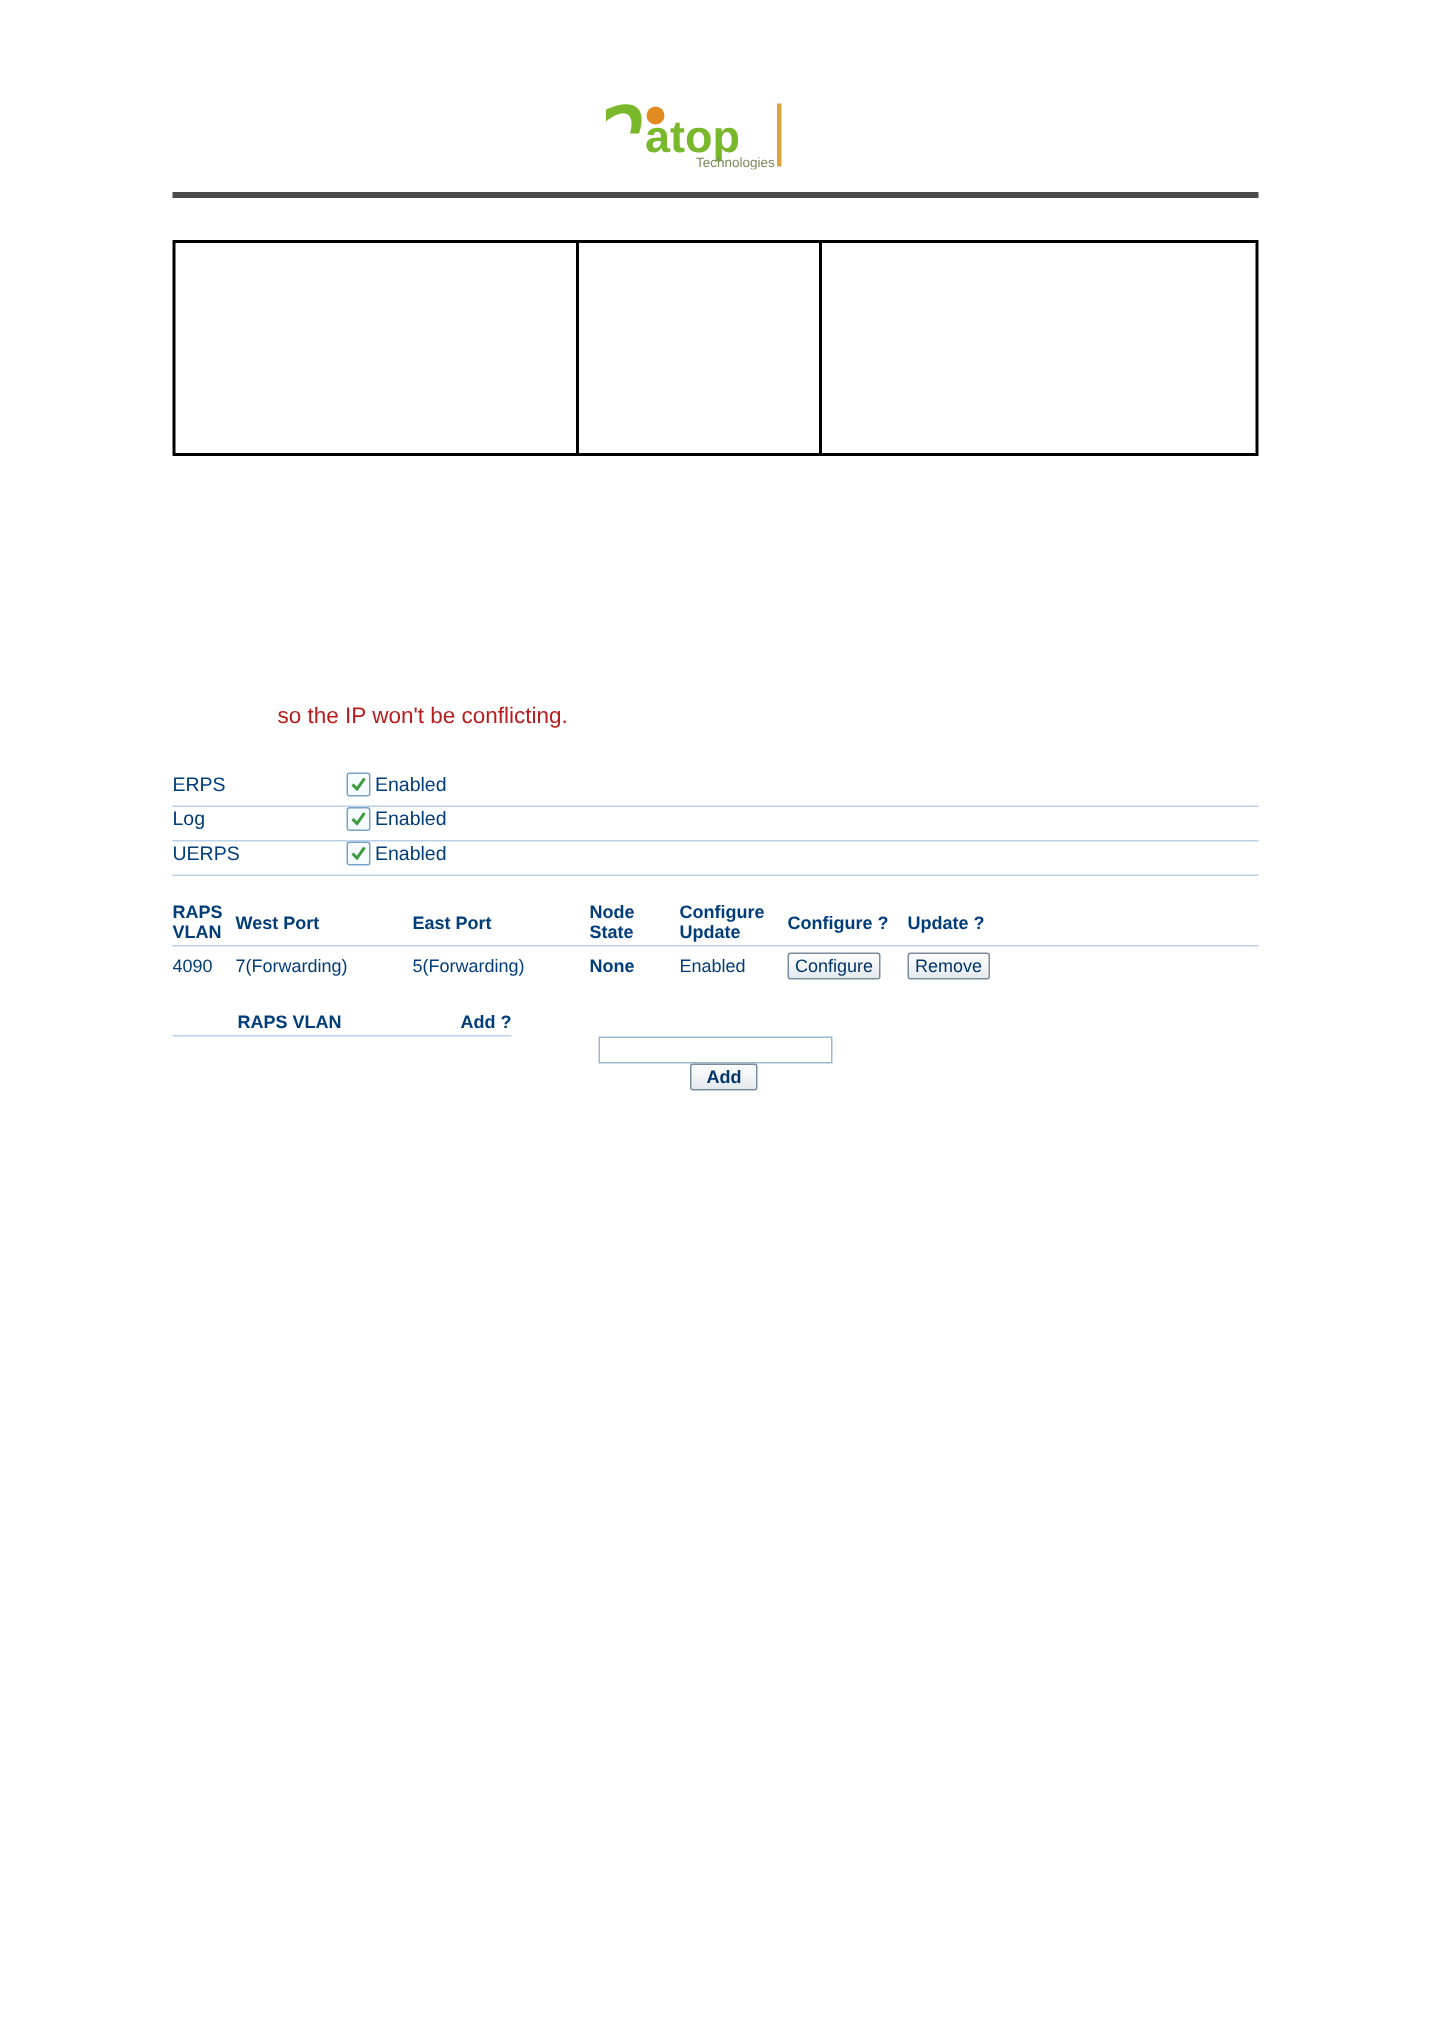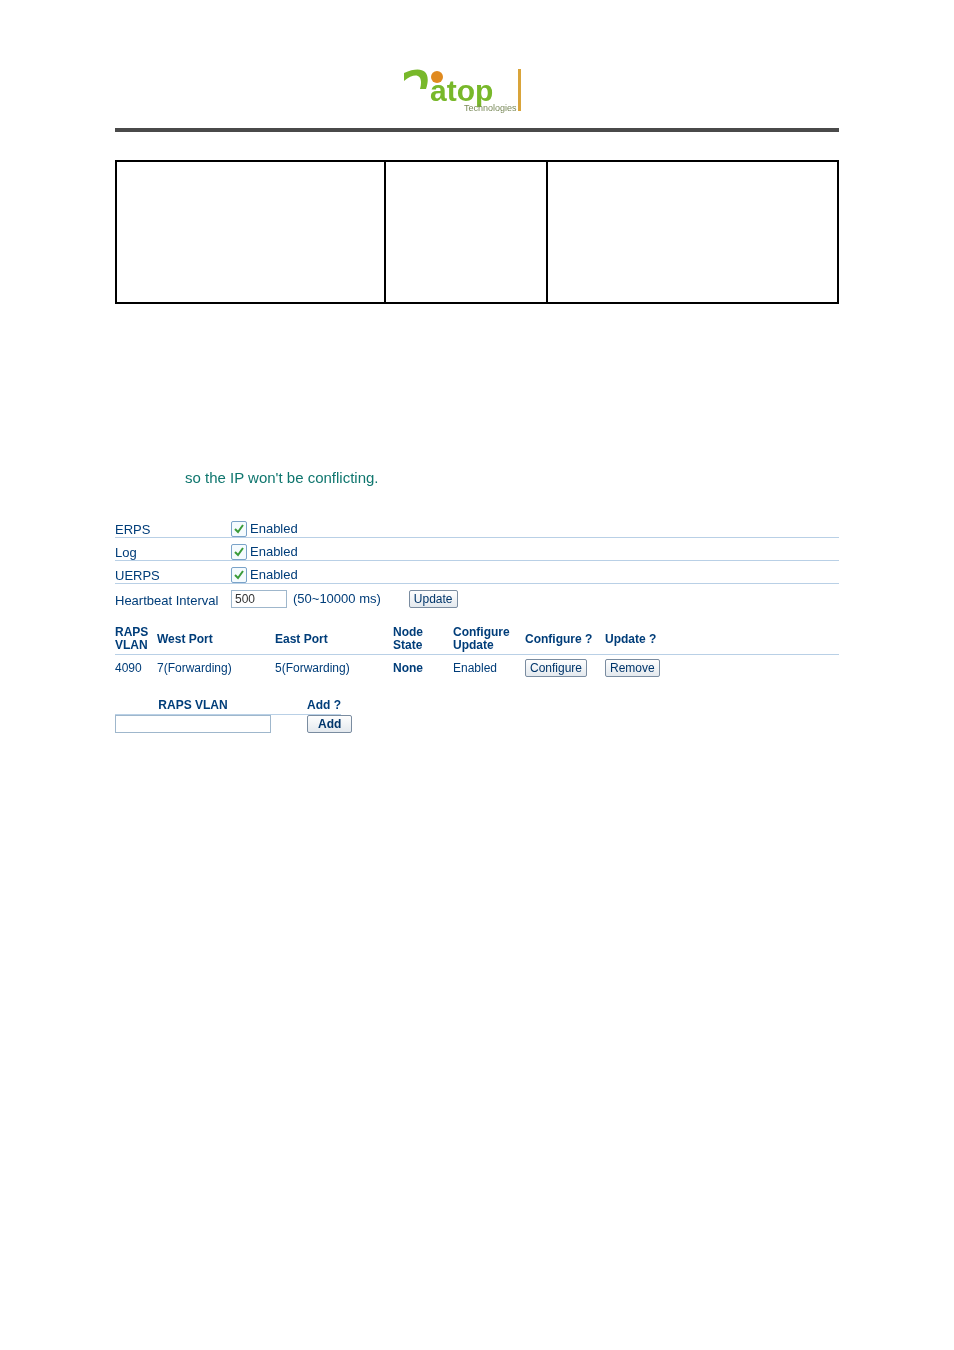--- a/index.html
+++ b/index.html
@@ -50,40 +50,40 @@
   .grid-box .sep {
     width: 2px;
     background: #000;
   }
   .col.left { flex: 1.25; }
   .col.mid { flex: 0.75; }
   .col.right { flex: 1.35; }
   .body-text {
     font-size: 15px;
     line-height: 1.9;
-    color: #0f766e;
+    color: #b91c1c;
   }
   .body-text .indent-line {
     padding-left: 70px;
   }
   .body-text .just {
     text-align: justify;
   }
   .figure-wrap {
     margin-top: 22px;
   }
   
   .settings-table {
     font-family: Verdana, Arial, sans-serif;
     font-size: 13px;
     color: #003D79;
   }
   .settings-table .row {
     display: flex;
-    align-items: flex-end;
+    align-items: flex-start;
     height: 22px;
   }
   .sep-line {
     height: 1px;
     background: #b9d0e6;
     margin: 0;
   }
   .settings-table .label-col {
     width: 116px;
     color: #003D79;
@@ -155,21 +155,22 @@
   .add-block .hdr {
     display: flex;
     height: 18px;
     align-items: center;
   }
   .add-block .c-rv { width: 156px; text-align:center; font-weight:bold; }
   .add-block .c-ad { width: 70px; font-weight:bold;margin-left:36px; }
   .add-block .data {
     display: flex;
     height: 22px;
-    align-items:flex-start;
+    align-items:center;
+    flex-direction:column;
   }
   .raps-input {
     width: 148px;
     height: 16px;
     border: 1px solid #9fb7cc;
     font-size:12px;
     padding:0 3px;
   }
 </style>
 </head>
@@ -239,29 +240,20 @@
         <span class="ctrl-col">
           <span class="cbx">
             <svg width="10" height="10" viewBox="0 0 10 10">
                 <path d="M1 5 L4 8 L9 1" stroke="#3a9b3a" stroke-width="2" fill="none"></path>
               </svg>
           </span>
           <span>Enabled</span>
         </span>
       </div>
       <div class="sep-line"></div>
-      <div class="row" style="height:24px">
-        <span class="label-col" style="white-space:nowrap">Heartbeat Interval</span>
-        <span class="ctrl-col" style="gap:6px;">
-          <input class="txt-input" value="500" style="">
-          <span>(50~10000 ms)</span>
-          <span style="width:16px"></span>
-          <span class="btn-winxp">Update</span>
-        </span>
-      </div>
     </div>
 
     <div class="erps-list">
       <div class="hdr">
         <span class="c-vlan">RAPS VLAN</span>
         <span class="c-west">West Port</span>
         <span class="c-east">East Port</span>
         <span class="c-node">Node State</span>
         <span class="c-cfgs">Configure Update</span>
         <span class="c-cfgq">Configure ?</span>

